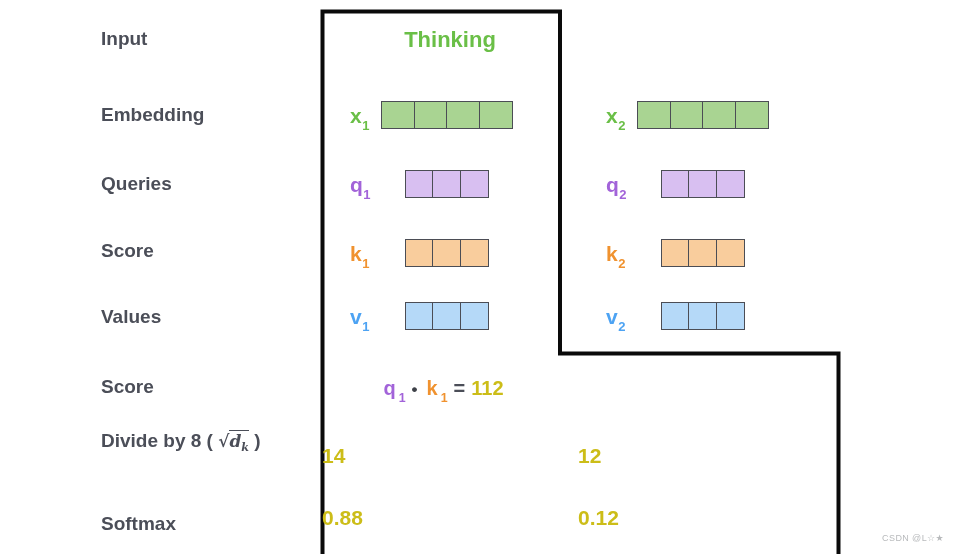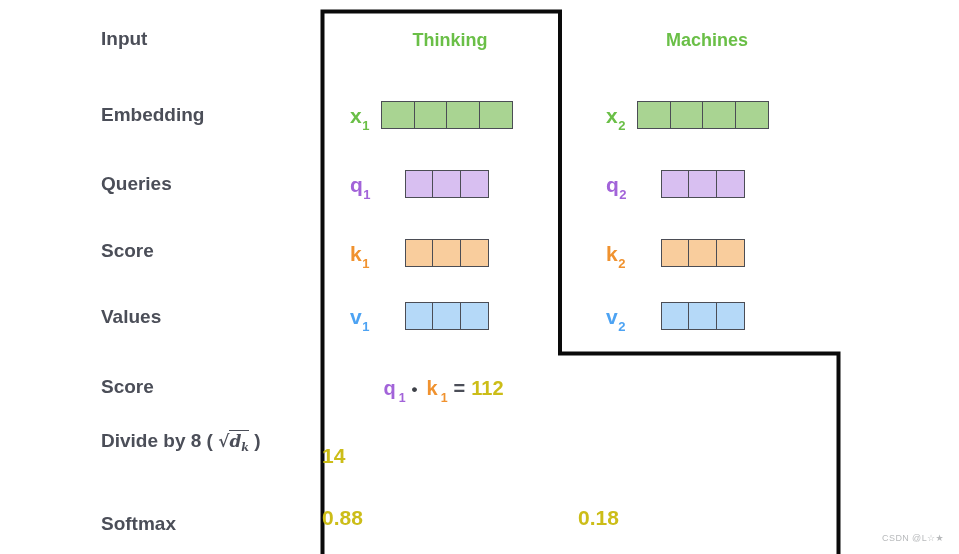--- a/index.html
+++ b/index.html
@@ -15,21 +15,21 @@
     position:absolute; left:101px; color:var(--slate);
     font-size:19px; font-weight:600; line-height:24px; white-space:nowrap;
   }
   .math { font-family:"DejaVu Serif", serif; font-style:italic; font-size:17px; }
   .math .rad { border-top:1.2px solid var(--slate); padding-top:0px; }
   .math sub { font-size:0.65em; }
 
   
   .colhead {
     position:absolute; top:28px; text-align:center; color:var(--green);
-    font-size:18px; font-weight:bold; line-height:24px;
+    font-size:22px; font-weight:bold; line-height:24px;
   }
 
   
   .veclab {
     position:absolute; font-size:21px; font-weight:bold; line-height:26px; white-space:nowrap;
   }
   .veclab sub { font-size:0.62em; position:relative; top:2px; left:0.5px; }
   .veclab.green { color:var(--green); }
   .veclab.purple { color:var(--purple); }
   .veclab.orange { color:var(--orange); }
@@ -83,21 +83,20 @@
   <div class="rowlab" style="top:172px">Queries</div>
   <div class="rowlab" style="top:239px">Score</div>
   <div class="rowlab" style="top:305px">Values</div>
   <div class="rowlab" style="top:375px">Score</div>
   <div class="rowlab" style="top:429px">
     <span>Divide by 8 ( </span><span class="math"><span>√</span><span class="rad"><span>d</span><sub>k</sub></span></span><span> )</span>
   </div>
   <div class="rowlab" style="top:512px">Softmax</div>
 
   <div class="colhead" style="left:330px;width:240px">Thinking</div>
-  <div class="colhead" style="left:567px;width:280px">Machines</div>
 
   <div class="veclab green" style="left:350px;top:103px"><span>x</span><sub>1</sub></div>
   <div class="vec green" style="left:381px;top:101px;width:132px">
       <div class="cell"></div>
       <div class="cell"></div>
       <div class="cell"></div>
       <div class="cell"></div>
     </div>
 
   <div class="veclab purple" style="left:350px;top:172px"><span>q</span><sub>1</sub></div>
@@ -148,18 +147,19 @@
       <div class="cell"></div>
       <div class="cell"></div>
       <div class="cell"></div>
     </div>
 
   <div class="score" style="left:322px;width:240px">
     <span class="q"><span>q</span><sub>1</sub></span><span class="dot">•</span><span class="k"><span>k</span><sub>1</sub></span><span class="eq">=</span><span class="val">112</span>
   </div>
 
   <div class="yval" style="left:322px;top:444px;width:250px">14</div>
+  <div class="yval" style="left:578px;top:444px;width:250px">12</div>
 
   <div class="yval" style="left:322px;top:506px;width:250px">0.88</div>
-  <div class="yval" style="left:578px;top:506px;width:250px">0.18</div>
+  <div class="yval" style="left:578px;top:506px;width:250px">0.12</div>
 
   <div id="watermark">CSDN @L☆★</div>
 </div>
 
 </body></html>

